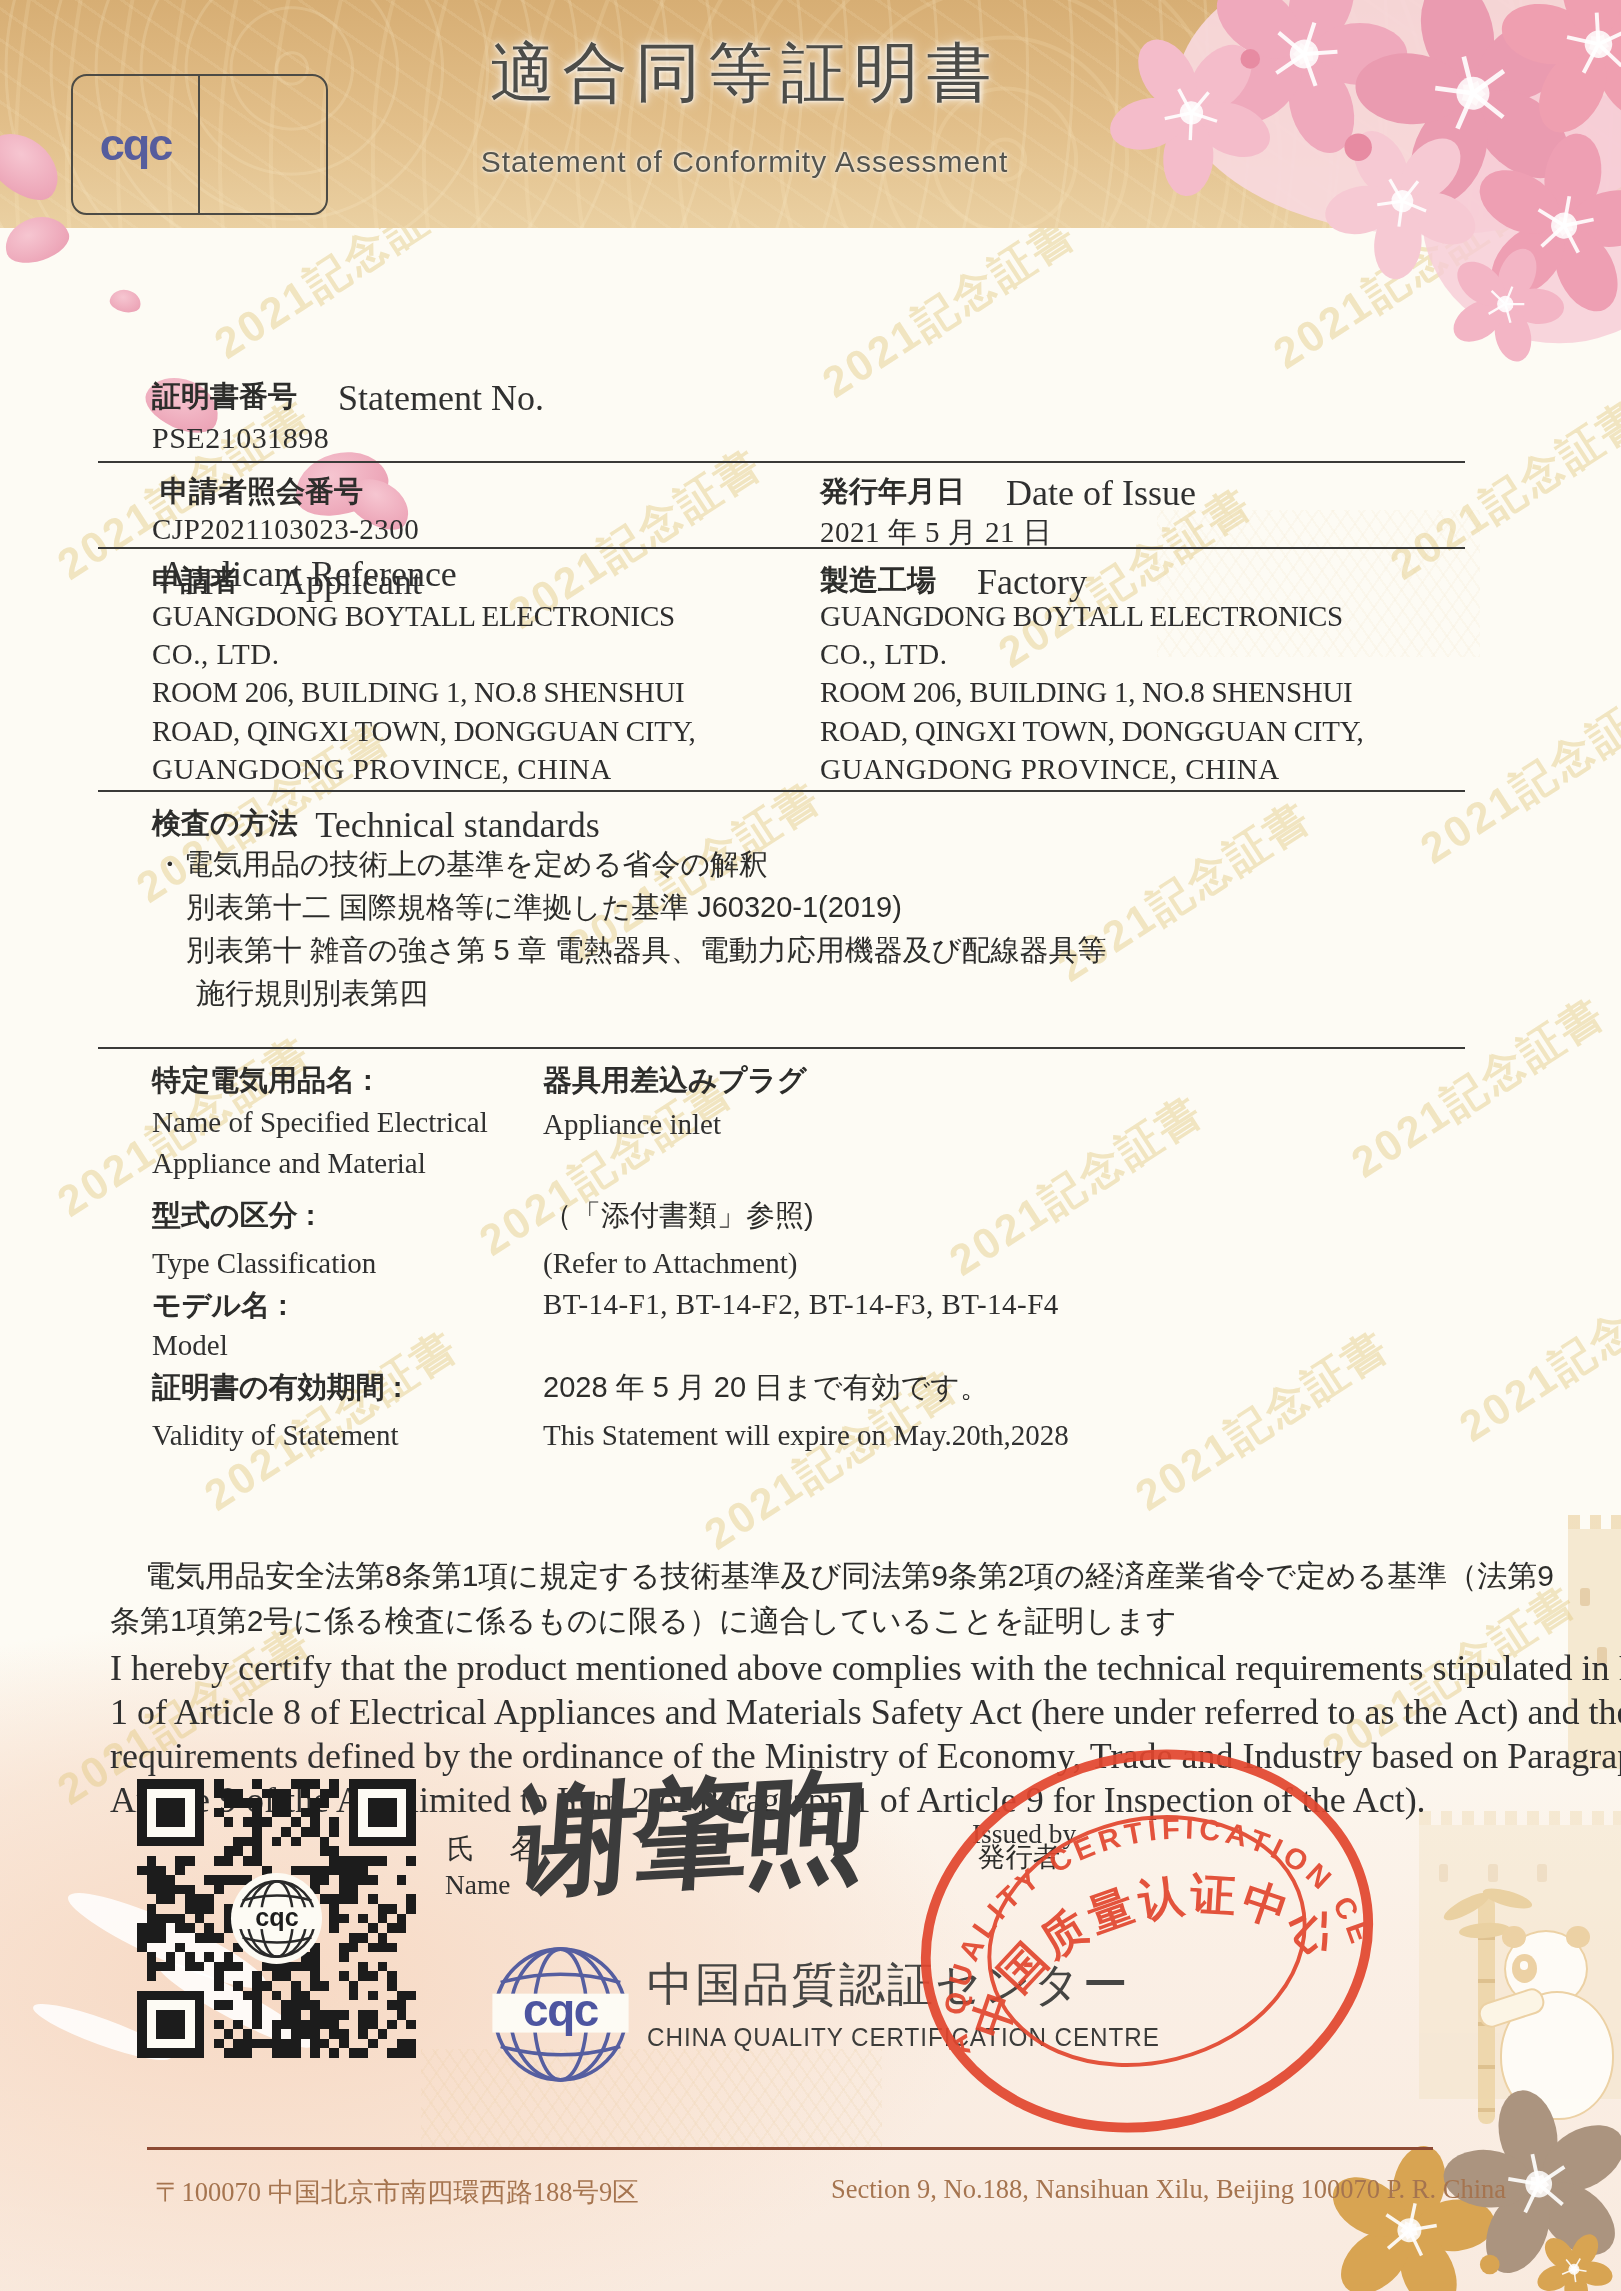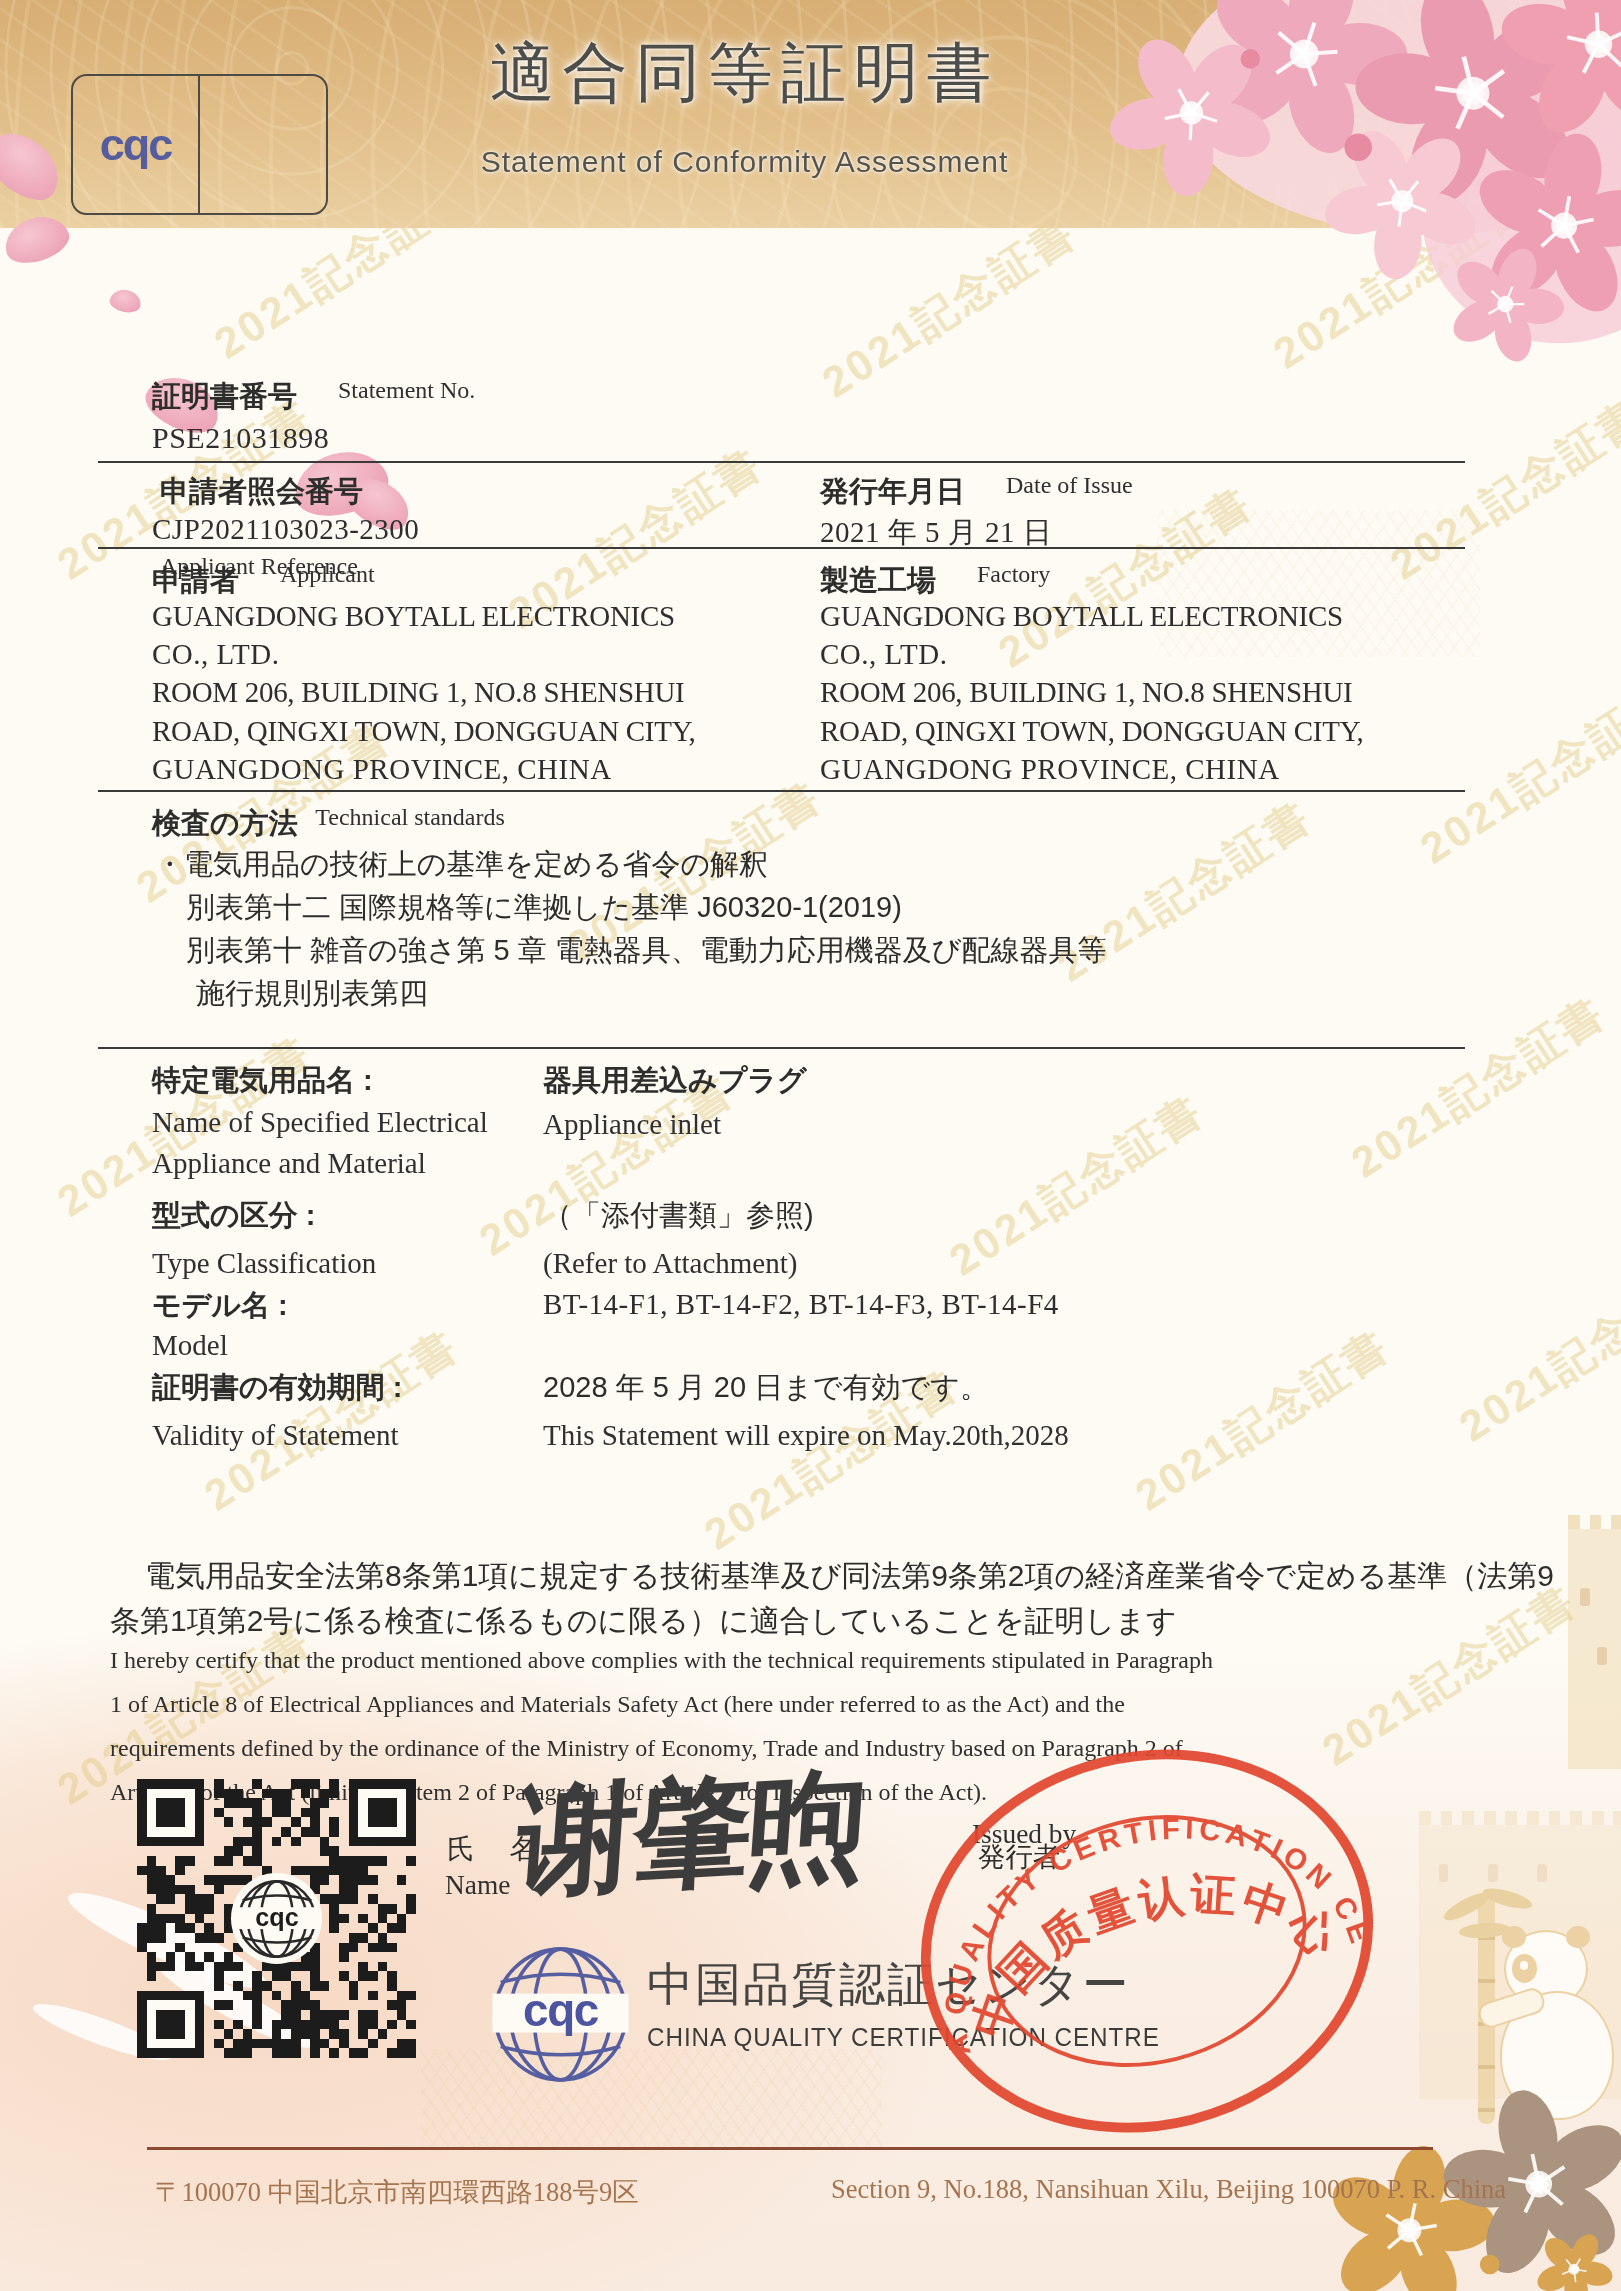--- a/index.html
+++ b/index.html
@@ -1,21 +1,21 @@
 <!DOCTYPE html>
 <html><head>
 <meta charset="utf-8">
 <style>
   html,body{margin:0;padding:0;}
   body{width:1621px;height:2292px;position:relative;overflow:hidden;
        background:#fdfbf4;font-family:"Liberation Serif",serif;}
   .page{position:absolute;inset:0;}
   .t{position:absolute;white-space:nowrap;z-index:5;}
   .jp{font-family:"Liberation Sans","DejaVu Sans",sans-serif;font-weight:600;color:#2d2d2b;font-size:29px;}
-  .en{font-family:"Liberation Serif","DejaVu Serif",serif;color:#303030;font-size:24px;}
+  .en{font-family:"Liberation Serif","DejaVu Serif",serif;color:#303030;font-size:36px;}
   .val{font-family:"Liberation Serif","DejaVu Serif",serif;color:#2e2e2e;font-size:29px;letter-spacing:0.5px;}
   .labelrow{display:flex;gap:41px;align-items:flex-start;}
   .rule{position:absolute;height:2px;background:#3a3a38;z-index:4;}
   
   .band{position:absolute;left:0;top:0;width:1621px;height:228px;z-index:2;
     background:linear-gradient(180deg,#d7ae74 0%,#e2bf8a 55%,#ead0a2 100%);}
   .band .damask{position:absolute;inset:0;opacity:.5;
     background:
      repeating-radial-gradient(circle at 18% 30%, rgba(255,244,214,.0) 0 13.7px, rgba(255,244,214,.35) 14.7px 16.7px, rgba(255,244,214,0) 17.6px 45px),
      repeating-radial-gradient(circle at 62% 70%, rgba(255,240,205,0) 0 17.6px, rgba(255,240,205,.3) 18.6px 21.6px, rgba(255,240,205,0) 22.5px 51px),

